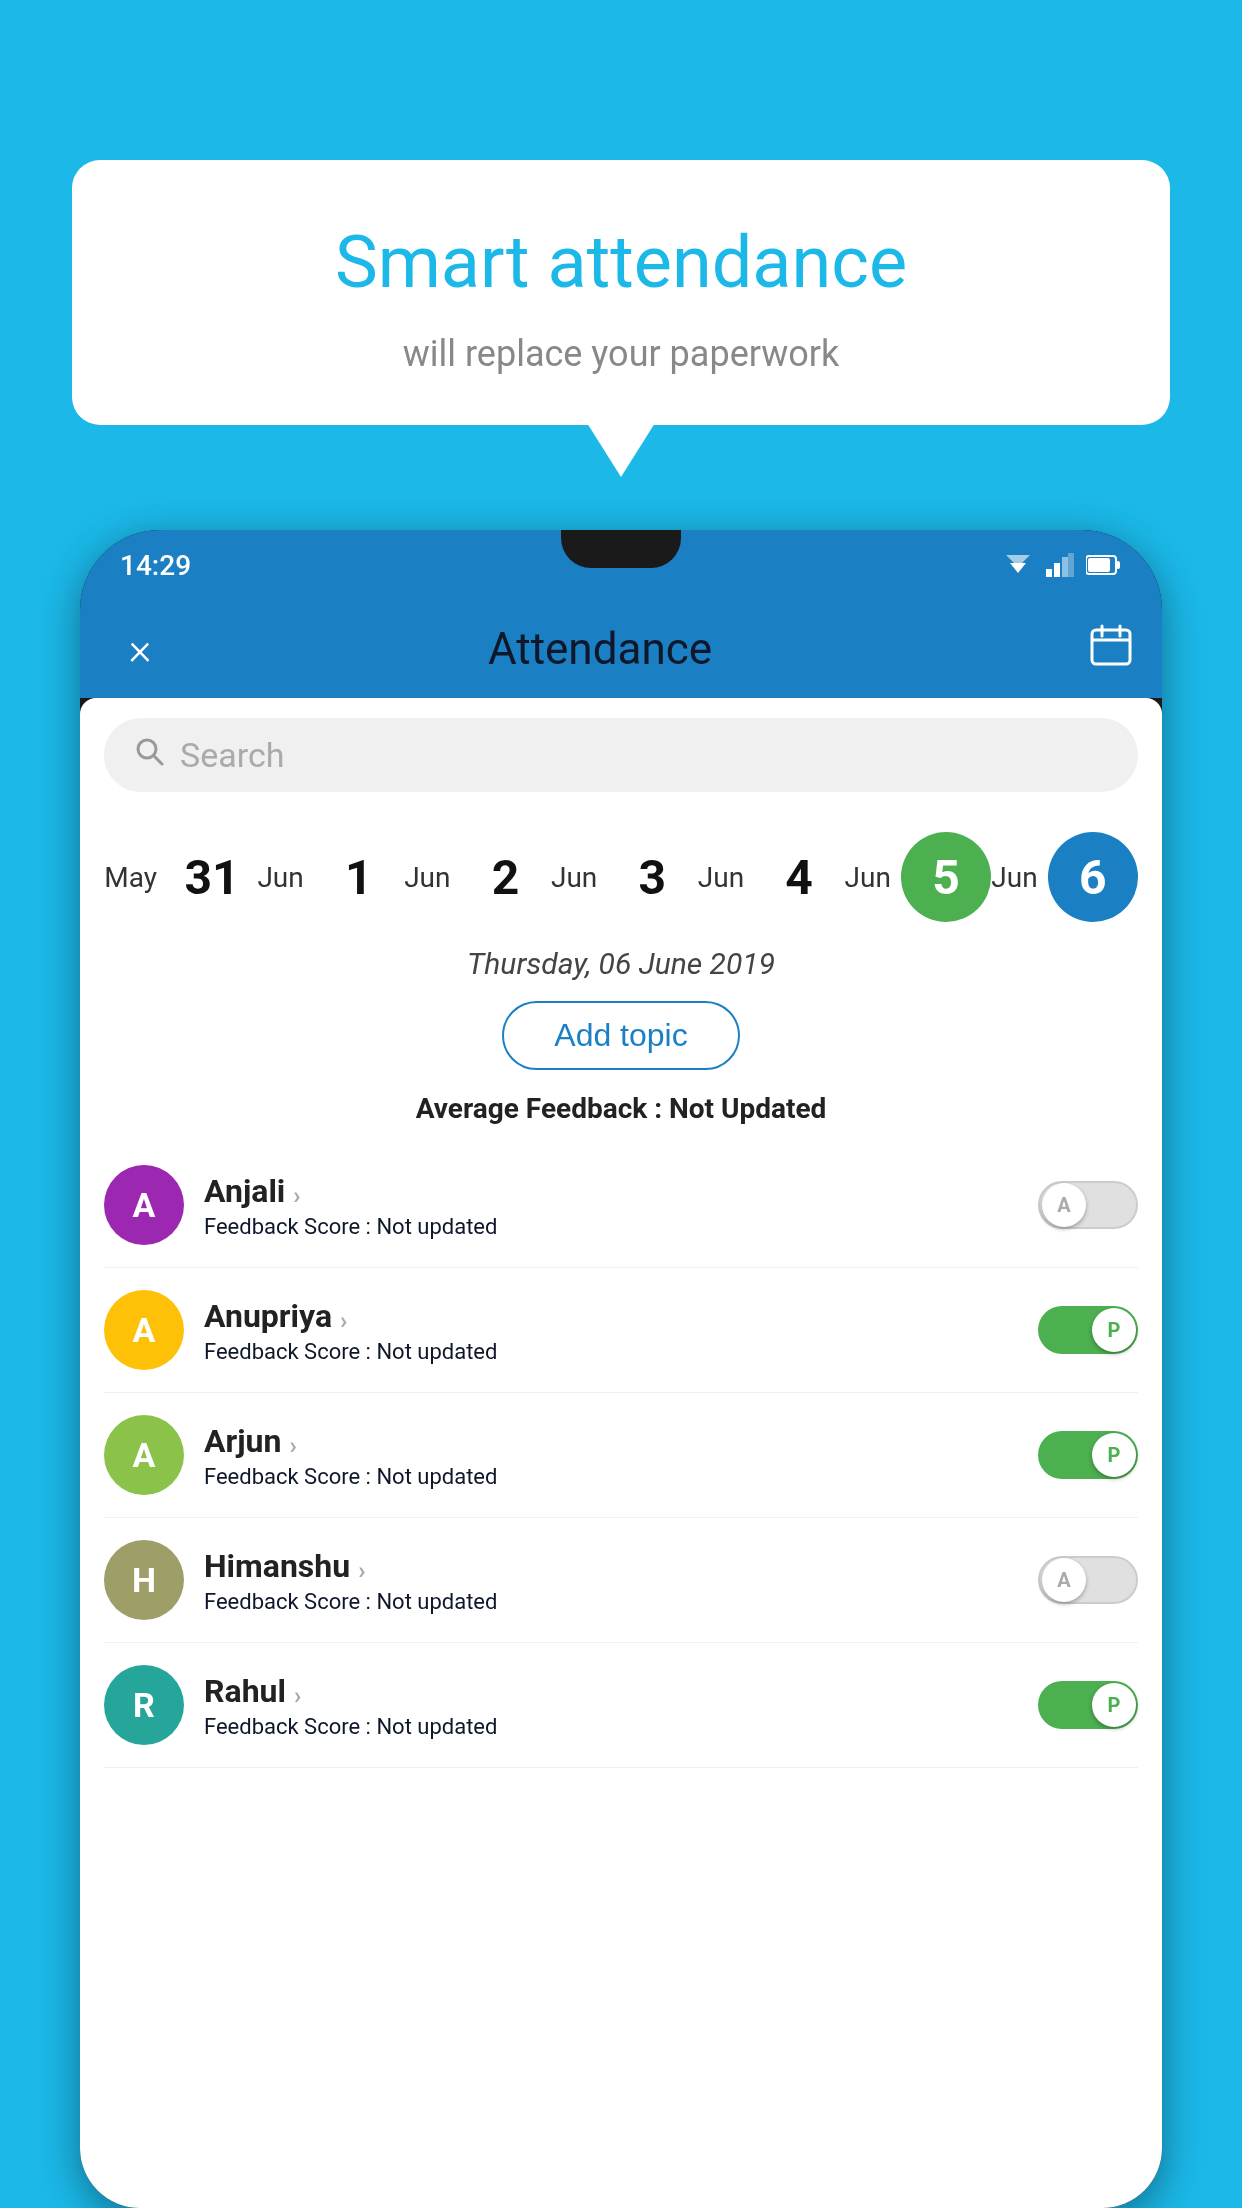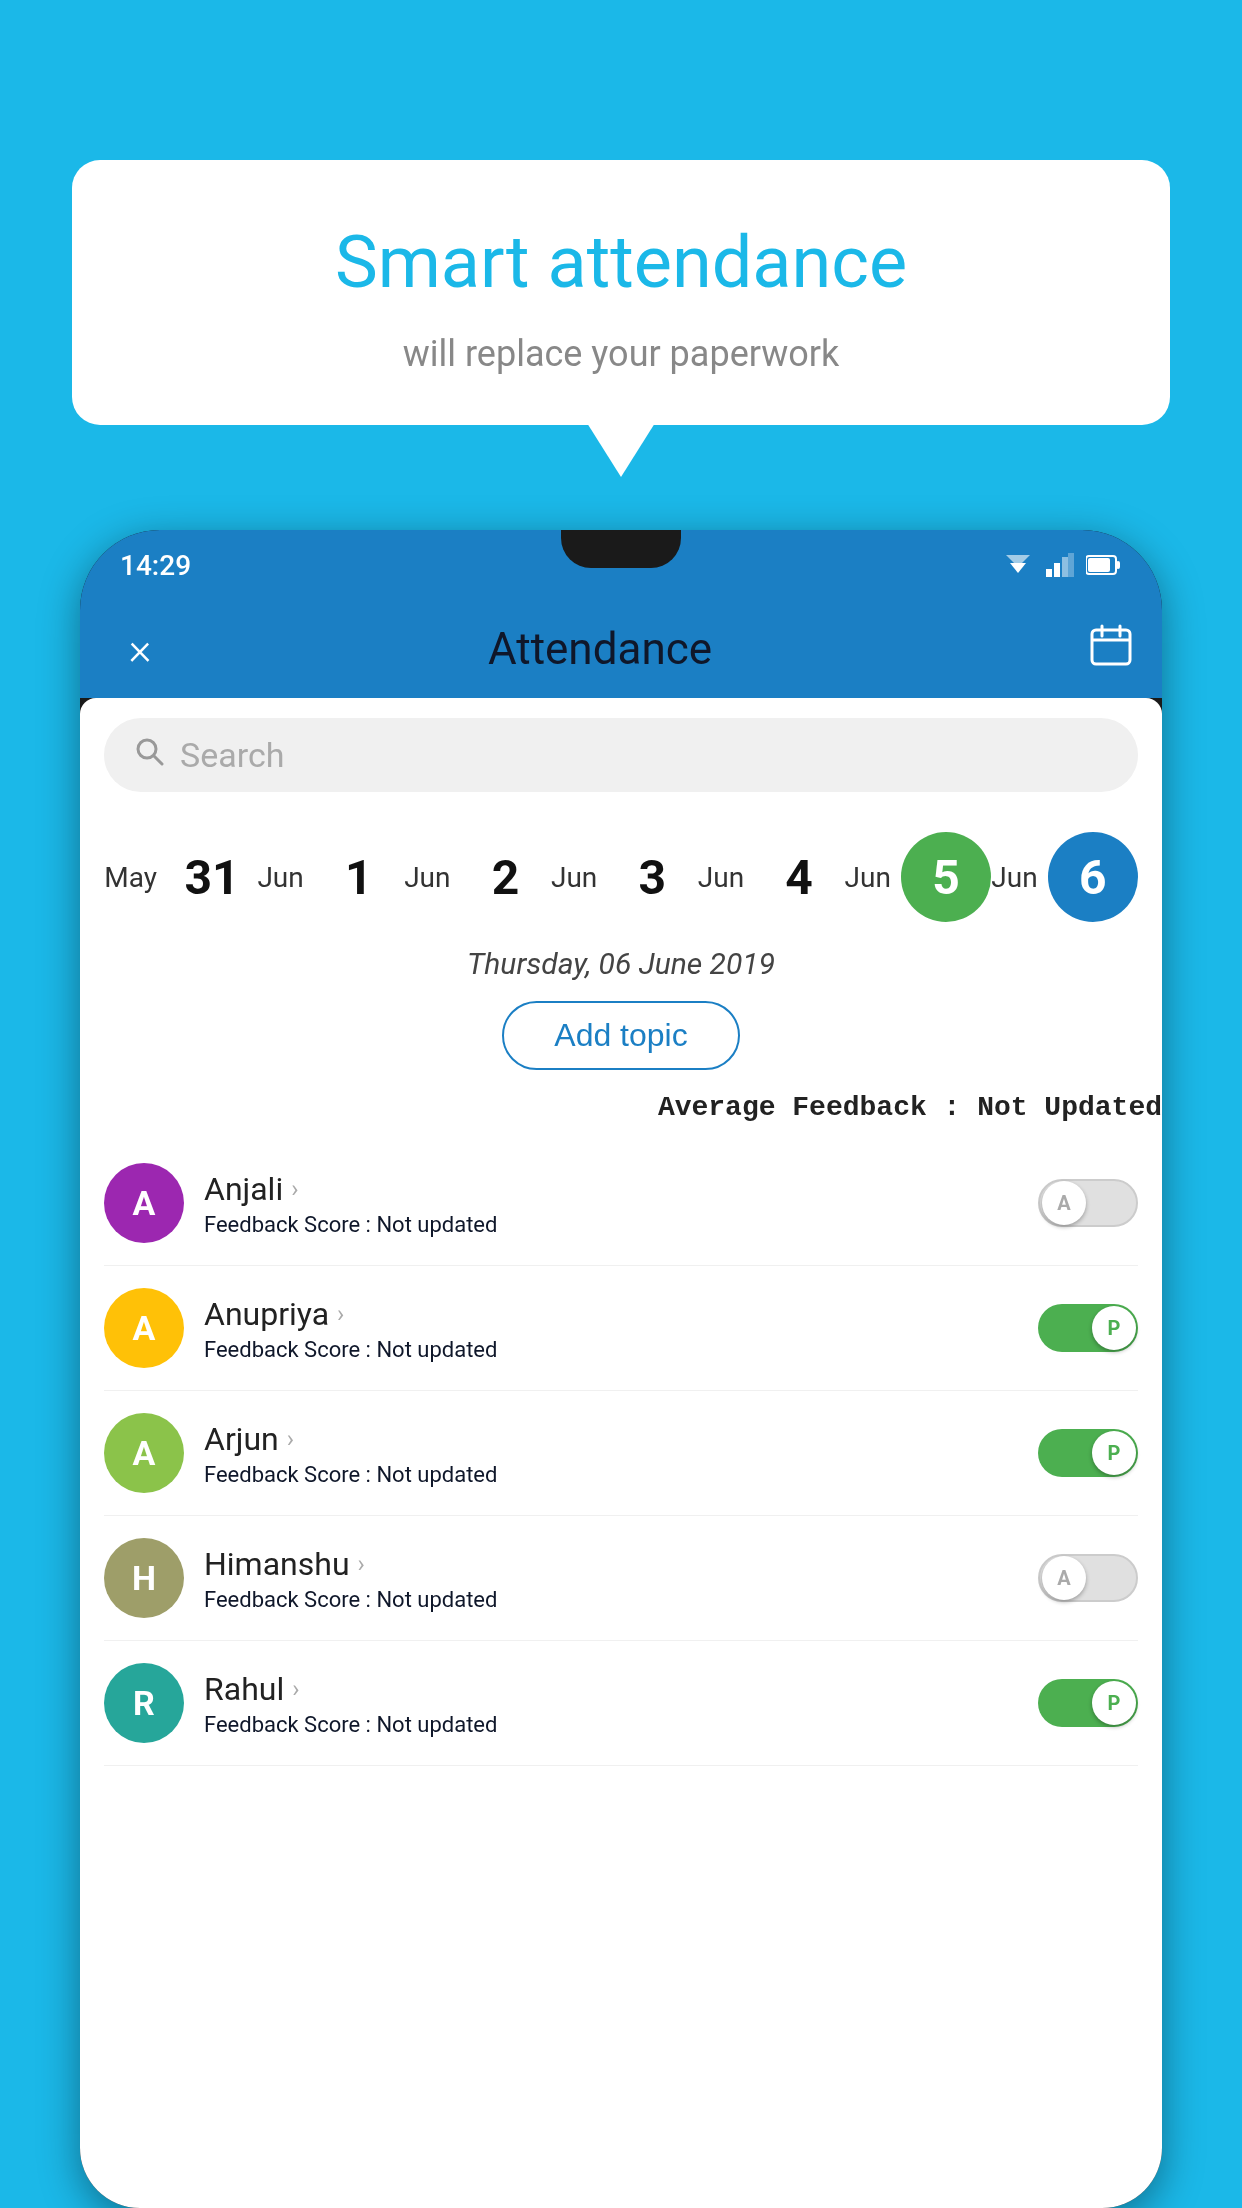--- a/index.html
+++ b/index.html
@@ -216,25 +216,24 @@
       background: transparent;
       color: #1B7FC4;
       font-size: 32px;
       padding: 14px 50px;
       border-radius: 40px;
       cursor: pointer;
     }
 
     
     .avg-feedback {
-      text-align: right;
+      text-align: center;
       font-size: 28px;
       color: #777;
       padding: 8px 0 18px;
-      font-family: Liberation Mono, monospace;
     }
     .avg-feedback span {
       color: #222;
       font-weight: 700;
     }
 
     
     .student-list {
       padding: 0 24px;
     }
@@ -261,24 +260,24 @@
     .avatar.yellow { background: #FFC107; }
     .avatar.light-green { background: #8BC34A; }
     .avatar.olive { background: #9E9E69; }
     .avatar.teal { background: #26A69A; }
 
     .student-info {
       flex: 1;
     }
     .student-name {
       font-size: 32px;
-      font-weight: 400;
+      font-weight: 700;
       color: #222;
       display: flex;
-      align-items: center;
+      align-items: flex-end;
       gap: 8px;
     }
     .chevron {
       font-size: 24px;
       color: #aaa;
     }
     .feedback-score {
       font-size: 22px;
       color: #0f172a;
       margin-top: 4px;

